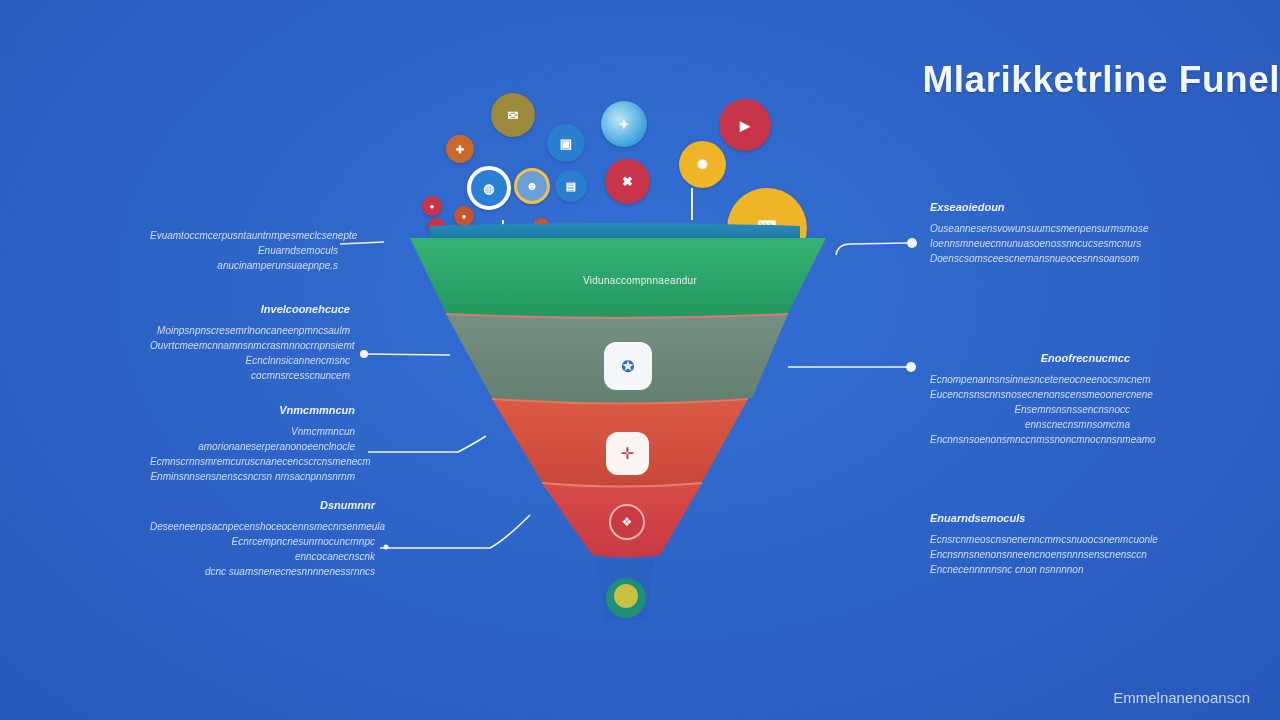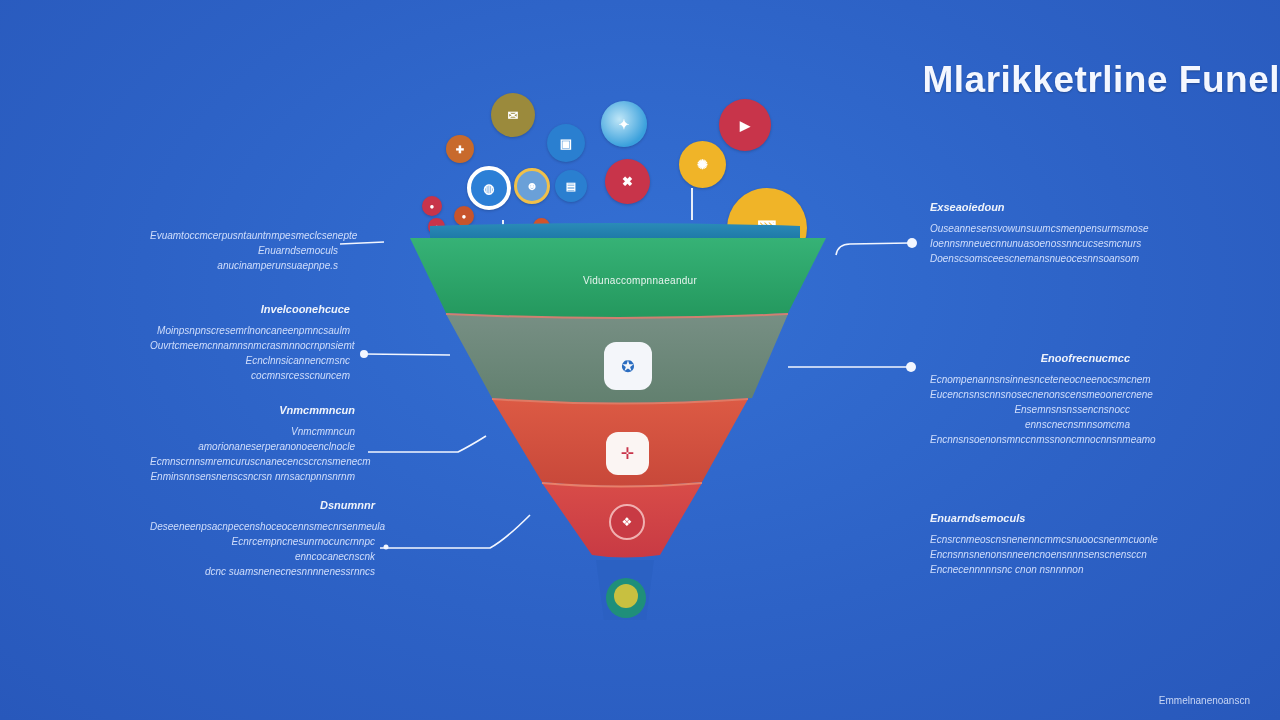--- a/index.html
+++ b/index.html
@@ -6,21 +6,21 @@
   body{width:1280px;height:720px;overflow:hidden;background:#2f64c8;position:relative;font-family:"Liberation Sans",sans-serif;color:#fff;}
   .bg{position:absolute;inset:0;background:radial-gradient(ellipse at 50% 40%,#3470d4 0%,#2d62c6 55%,#2858bb 100%);}
   .title{position:absolute;left:0;right:0;top:34px;text-align:right;font-size:37px;font-weight:bold;letter-spacing:0.5px;color:#f4f7ff;text-shadow:0 1px 2px rgba(0,0,0,0.25);}
   .bubble{position:absolute;border-radius:50%;display:flex;align-items:center;justify-content:center;font-size:13px;color:#fff;font-weight:bold;box-shadow:0 1px 3px rgba(0,0,0,0.2);}
   .funnel{position:absolute;left:0;top:0;width:1280px;height:720px;}
   .label-block{position:absolute;font-size:10px;line-height:15px;color:#dbe6ff;opacity:0.92;font-style:italic;}
   .label-block .h{font-weight:bold;color:#fff;font-size:11px;margin-bottom:6px;}
   .label-block.right-align{text-align:right;}
   .stage-icon{position:absolute;border-radius:50%;display:flex;align-items:center;justify-content:center;font-size:16px;}
   .stage-text{position:absolute;left:0;right:0;top:275px;text-align:center;font-size:10px;color:#e8f4ef;letter-spacing:0.3px;}
-  .footer{position:absolute;right:30px;bottom:14px;font-size:10px;color:#c8d6f5;}
+  .footer{position:absolute;right:30px;bottom:14px;font-size:15px;color:#c8d6f5;}
 </style>
 </head>
 <body>
 
 <div class="bg"></div>
 
 <h1 class="title">Mlarikketrline Funel</h1>
 
 <div>
   <div class="bubble" style="left:491px;top:93px;width:44px;height:44px;background:#9b8a3c;">

